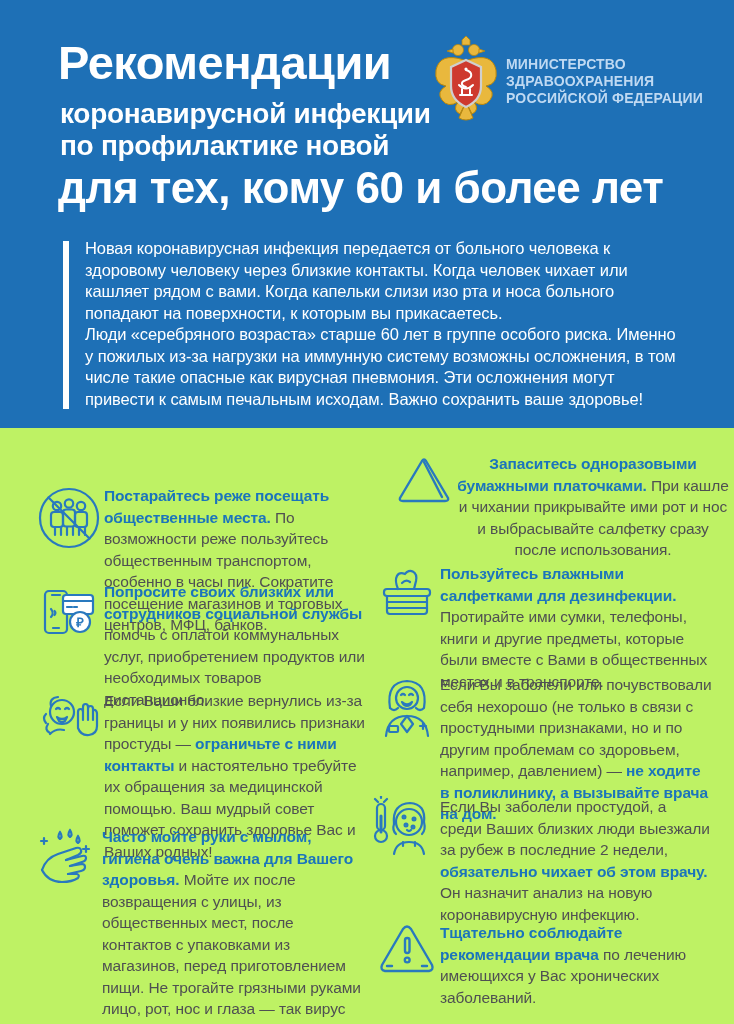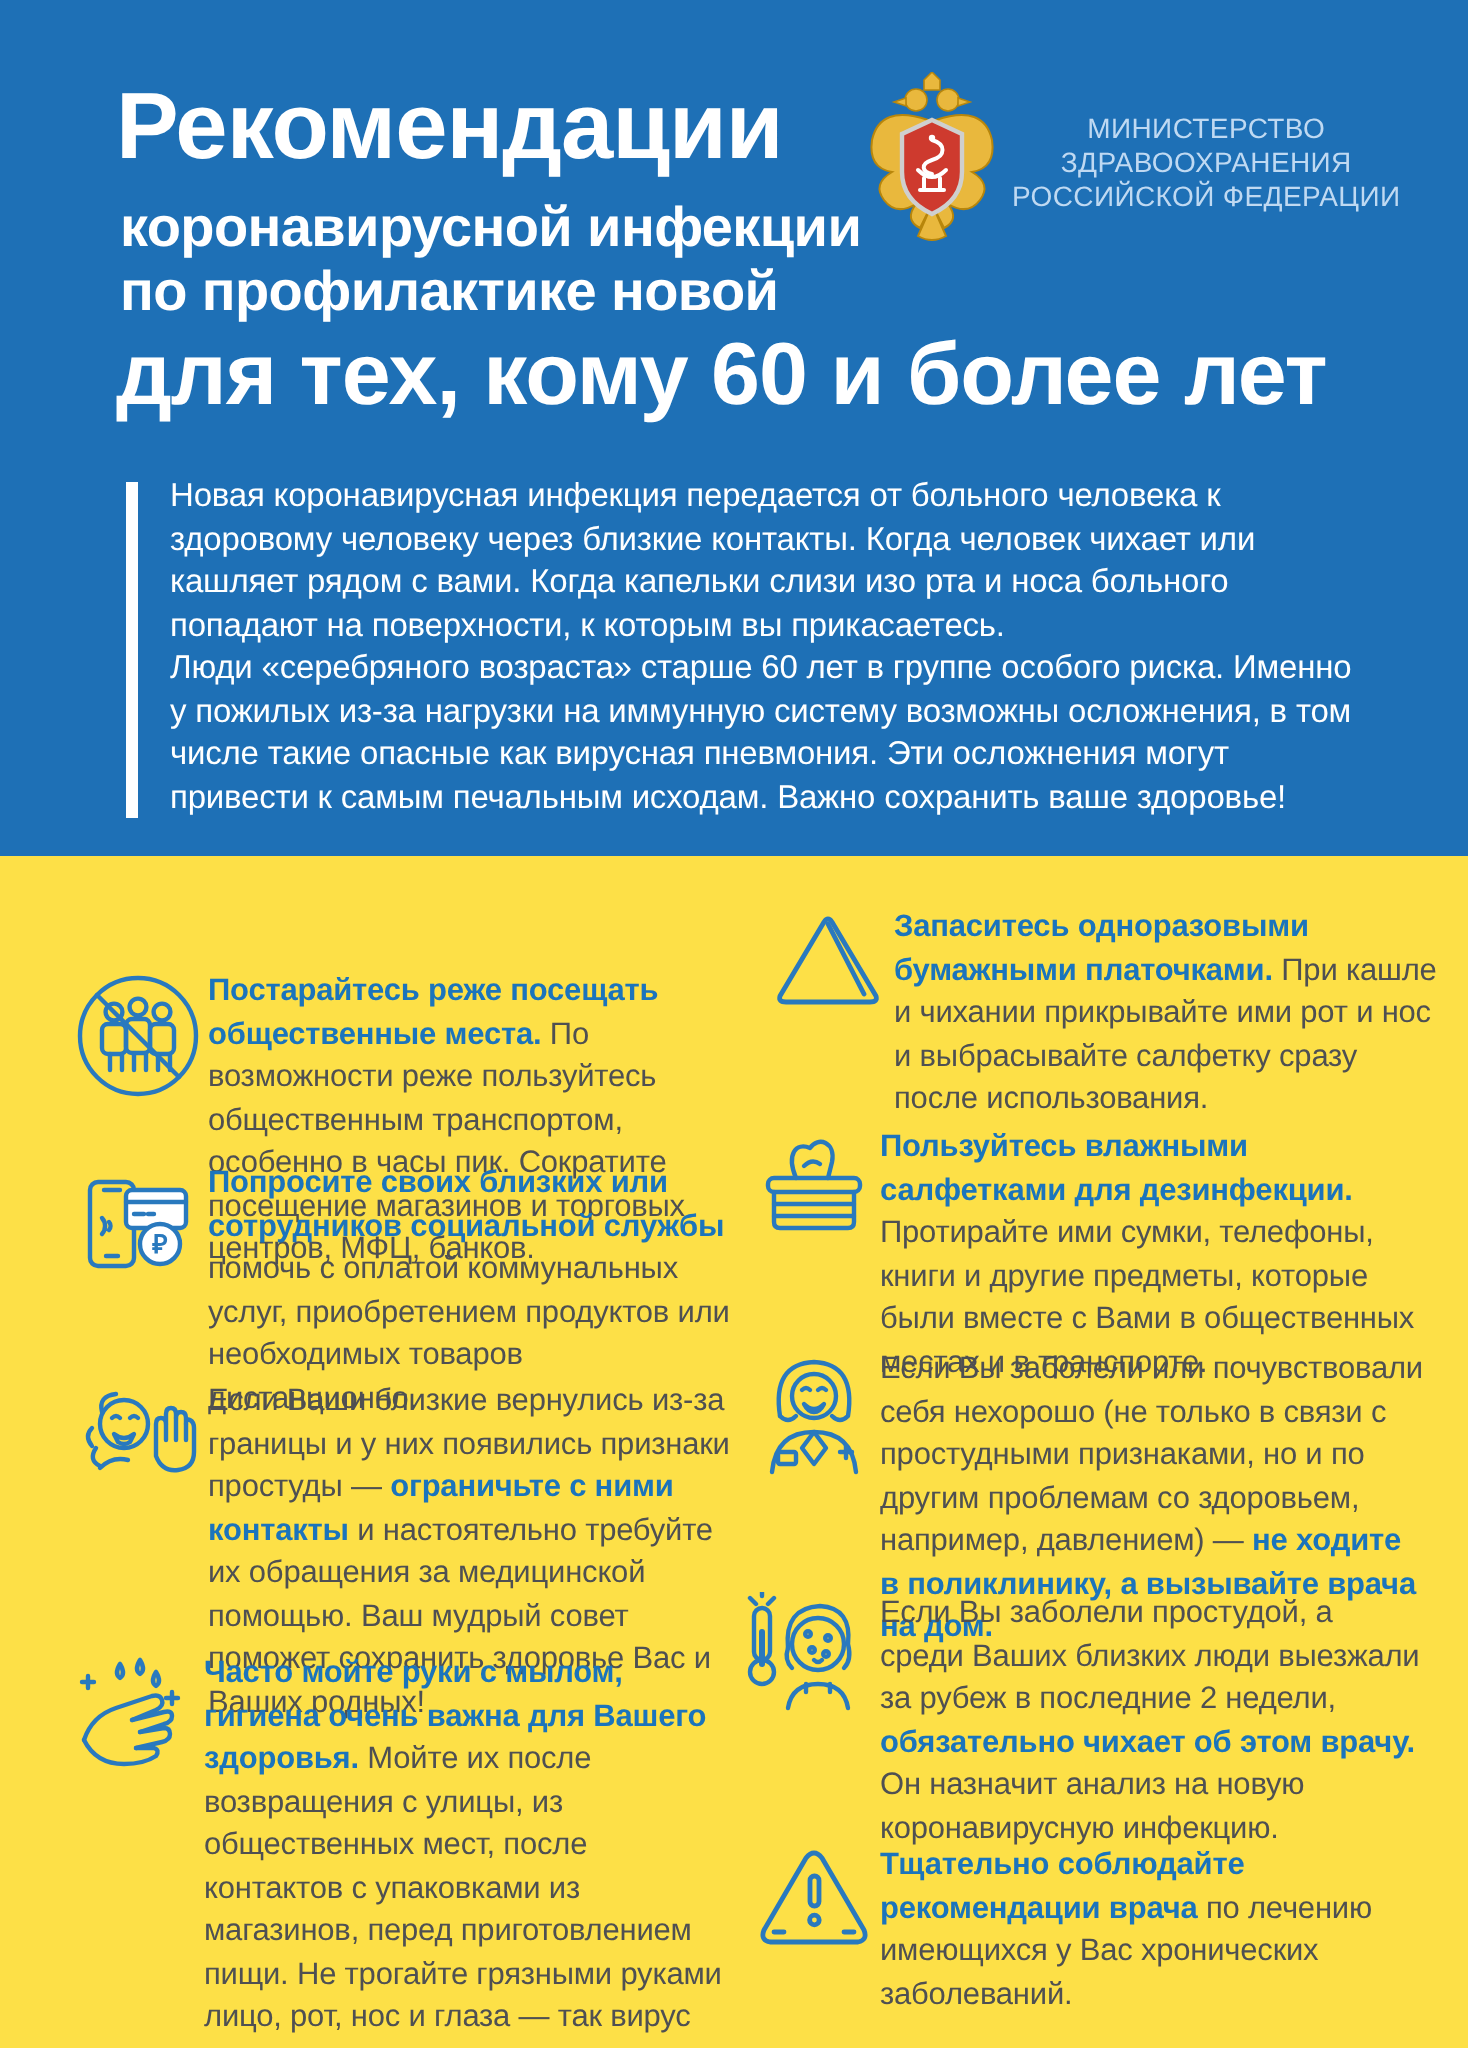--- a/index.html
+++ b/index.html
@@ -1,27 +1,27 @@
 <!DOCTYPE html>
 <html><head>
 <meta charset="utf-8">
 <style>
   html,body{margin:0;padding:0;background:#e8e8e8;}
   .page{
     position:relative;width:734px;height:1024px;margin:0 auto;
-    background:#fde047;overflow:hidden;
+    background:#bef264;overflow:hidden;
     font-family:"Liberation Sans","DejaVu Sans",sans-serif;
   }
   
   .hero{position:absolute;left:0;top:0;width:734px;height:428px;background:#1e70b6;}
   .title-main{position:absolute;left:58px;top:38px;color:#fff;font-size:47px;font-weight:bold;letter-spacing:-0.5px;line-height:1.05;}
   .title-sub{position:absolute;left:60px;top:98px;color:#fff;font-size:28px;font-weight:bold;letter-spacing:-0.3px;line-height:1.15;}
   .title-aud{position:absolute;left:58px;top:165px;color:#fff;font-size:44px;font-weight:bold;letter-spacing:-0.5px;line-height:1.05;}
   .emblem{position:absolute;left:432px;top:36px;width:68px;height:86px;}
-  .ministry{position:absolute;left:506px;top:56px;color:#bfd9f2;font-size:14px;font-weight:normal;line-height:1.22;letter-spacing:0.2px;text-align:center;}
+  .ministry{position:absolute;left:506px;top:56px;color:#bfd9f2;font-size:14px;font-weight:bold;line-height:1.22;letter-spacing:0.2px;}
   .intro-bar{position:absolute;left:63px;top:241px;width:6px;height:168px;background:#ffffff;}
   .intro-p{position:absolute;left:85px;color:#ffffff;font-size:16.5px;line-height:21.5px;width:595px;letter-spacing:-0.1px;}
   .intro-p1{top:238px;}
   .intro-p2{top:324px;}
   
   .item{position:absolute;}
   .item .ic{position:absolute;left:0;top:0;}
   .item .tx{font-size:15.5px;line-height:21.5px;color:#4f5052;letter-spacing:-0.1px;}
   .col-l .tx{margin-left:68px;width:262px;}
   .col-r .tx{margin-left:62px;width:272px;}
@@ -144,21 +144,21 @@
         <path d="M32 34 L48 30 Q52 29 52 32 Q52 35 48 36 L36 40"></path>
         <path d="M36 40 L48 38 Q51 38 51 41 Q51 44 47 45 L34 48"></path>
         <path d="M34 48 L43 48 Q46 49 44 52 Q38 56 28 56 Q14 56 8 44"></path>
       </svg>
     </div>
     <div class="tx">
       <span class="seg-bold">Часто мойте руки с мылом, гигиена очень важна для Вашего здоровья.</span><span class="seg-norm"> Мойте их после возвращения с улицы, из общественных мест, после контактов с упаковками из магазинов, перед приготовлением пищи. Не трогайте грязными руками лицо, рот, нос и глаза — так вирус может попасть в Ваш организм.</span>
     </div>
   </div>
 
-  <div class="item col-r" style="left:385px;top:453px;width:330px;">
+  <div class="item col-r" style="left:395px;top:453px;width:330px;text-align:center;">
     <div class="ic">
       <svg width="58" height="52" viewBox="0 0 58 52" stroke="#2979be" stroke-width="2.4" fill="none" stroke-linecap="round" stroke-linejoin="round">
         <path d="M5 45 L27 8 Q29 5 31 8 L53 45 Q54 48 50 48 L8 48 Q4 48 5 45 Z"></path>
         <path d="M29 9 L47 44"></path>
       </svg>
     </div>
     <div class="tx">
       <span class="seg-bold">Запаситесь одноразовыми бумажными платочками.</span><span class="seg-norm"> При кашле и чихании прикрывайте ими рот и нос и выбрасывайте салфетку сразу после использования.</span>
     </div>
   </div>

